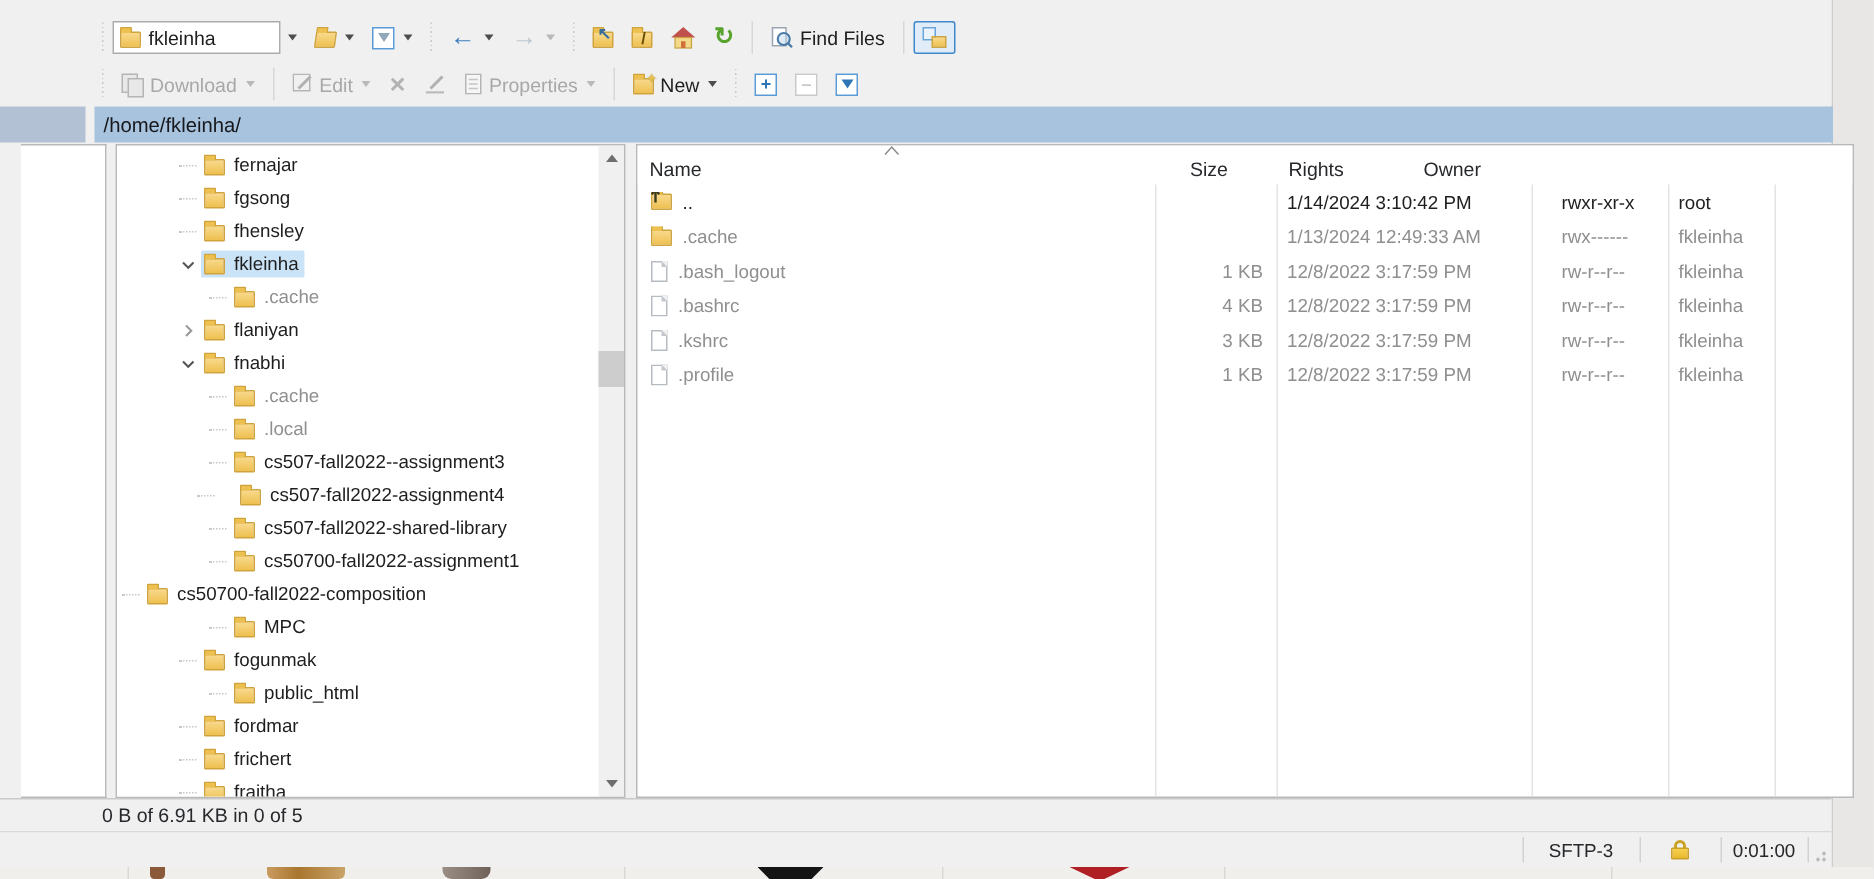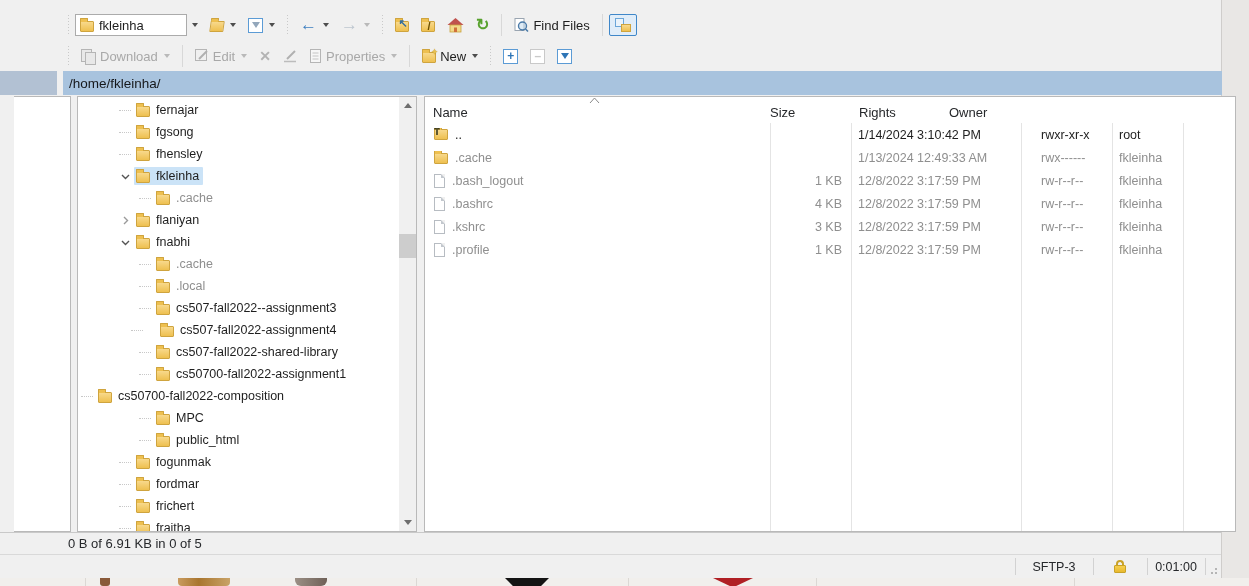--- a/index.html
+++ b/index.html
@@ -100,21 +100,21 @@
     border-top:5px solid #6e6e6e; }
   .sthumb { position:absolute; left:0; top:137px; width:17px; height:24px; background:#cdcdcd; }
 
   .file-panel { position:absolute; left:410px; top:0; width:812px; height:436px;
     background:#fff; border:1px solid #b9b9b9; overflow:hidden; }
   .gridline { position:absolute; top:0; bottom:0; width:1px; background:#e4e4e4; }
   .file-header { position:absolute; left:0; top:0; width:100%; height:26px; display:flex;
     font-size:13px; color:#26282b; background:#fff; }
   .hcell { display:flex; align-items:flex-end; padding-bottom:3px; }
   .hc-name { width:345px; padding-left:8px; }
-  .hc-size { width:81px; justify-content:flex-start; padding-right:9px; }
+  .hc-size { width:81px; justify-content:center; padding-right:9px; }
   .hc-changed { width:170px; padding-left:7px; }
   .hc-rights { width:91px; padding-left:8px; }
   .hc-owner { width:71px; padding-left:7px; }
   .sort-caret { position:absolute; left:164px; top:0px; }
   .file-rows { position:absolute; left:0; top:26px; width:100%; }
   .file-row { display:flex; align-items:center; height:23px; font-size:12.5px; color:#1e1e1e; }
   .file-row.muted { color:#8f8f8f; }
   .fc { white-space:nowrap; overflow:hidden; }
   .fc-name { width:345px; padding-left:9px; display:flex; align-items:center; gap:7px; }
   .fc-size { width:81px; text-align:right; padding-right:9px; }
@@ -457,36 +457,36 @@
             </div>
             <div class="tree-row" style="padding-left: 58px;">
               <span class="expander">
                 <span class="dots" style="margin:0;width:12px"></span>
               </span>
               <span class="sel-box">
                 <span class="folder-ico"></span>
                 <span class="t-label">MPC</span>
               </span>
             </div>
+            <div class="tree-row" style="padding-left: 38px;">
+              <span class="expander">
+                <span class="dots" style="margin:0;width:12px"></span>
+              </span>
+              <span class="sel-box">
+                <span class="folder-ico"></span>
+                <span class="t-label">fogunmak</span>
+              </span>
+            </div>
             <div class="tree-row" style="padding-left: 58px;">
               <span class="expander">
                 <span class="dots" style="margin:0;width:12px"></span>
               </span>
               <span class="sel-box">
                 <span class="folder-ico"></span>
                 <span class="t-label">public_html</span>
-              </span>
-            </div>
-            <div class="tree-row" style="padding-left: 38px;">
-              <span class="expander">
-                <span class="dots" style="margin:0;width:12px"></span>
-              </span>
-              <span class="sel-box">
-                <span class="folder-ico"></span>
-                <span class="t-label">fogunmak</span>
               </span>
             </div>
             <div class="tree-row" style="padding-left: 38px;">
               <span class="expander">
                 <span class="dots" style="margin:0;width:12px"></span>
               </span>
               <span class="sel-box">
                 <span class="folder-ico"></span>
                 <span class="t-label">fordmar</span>
               </span>

